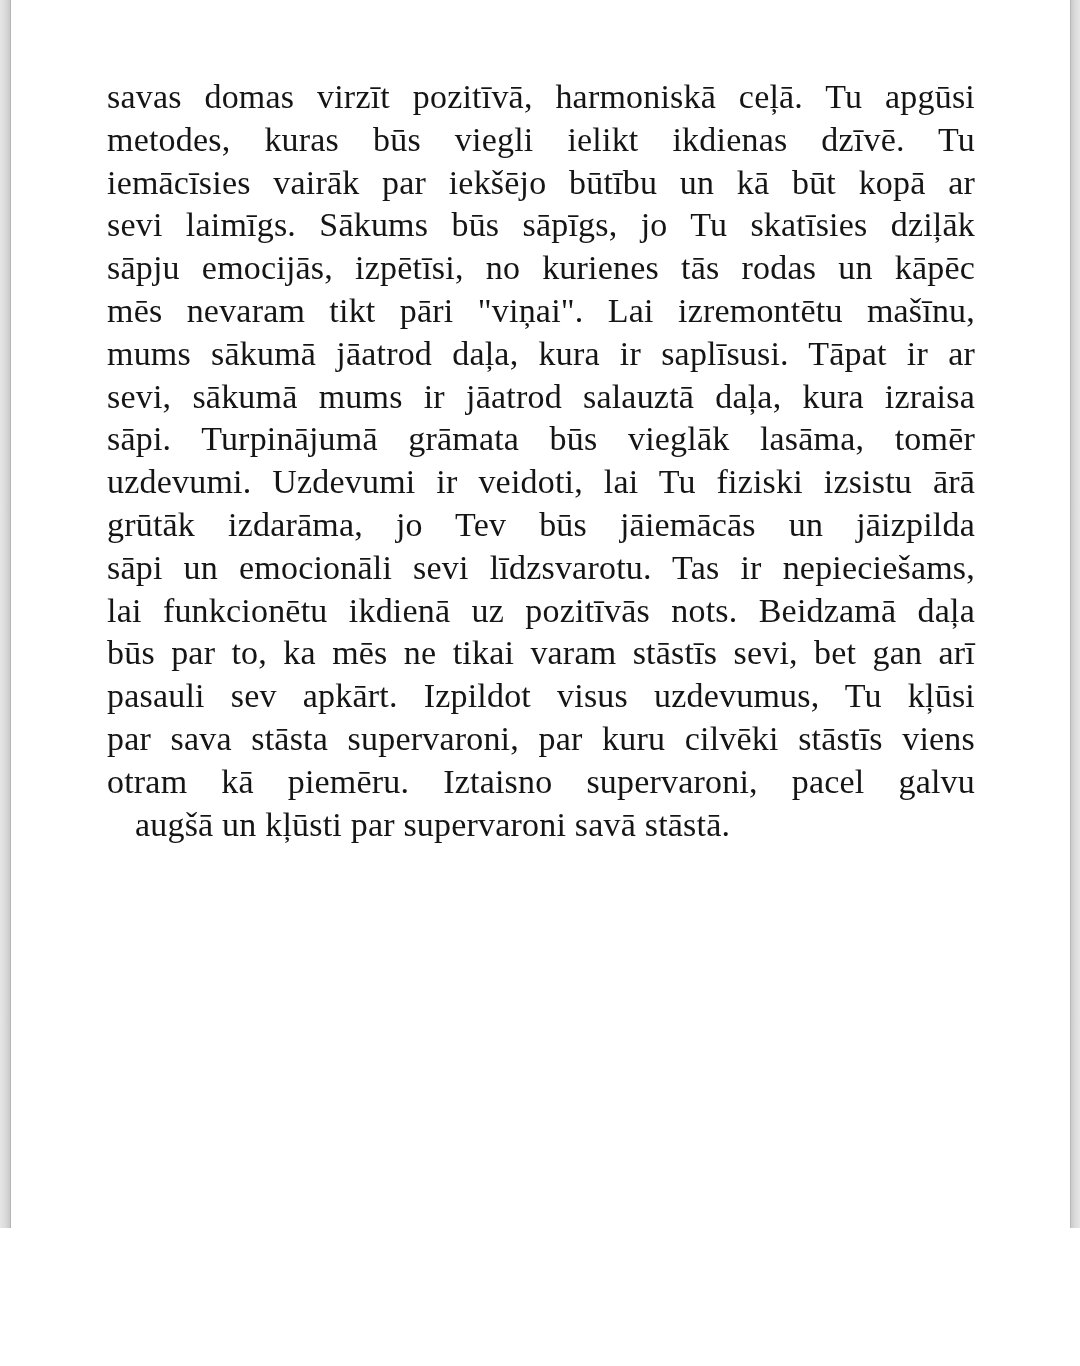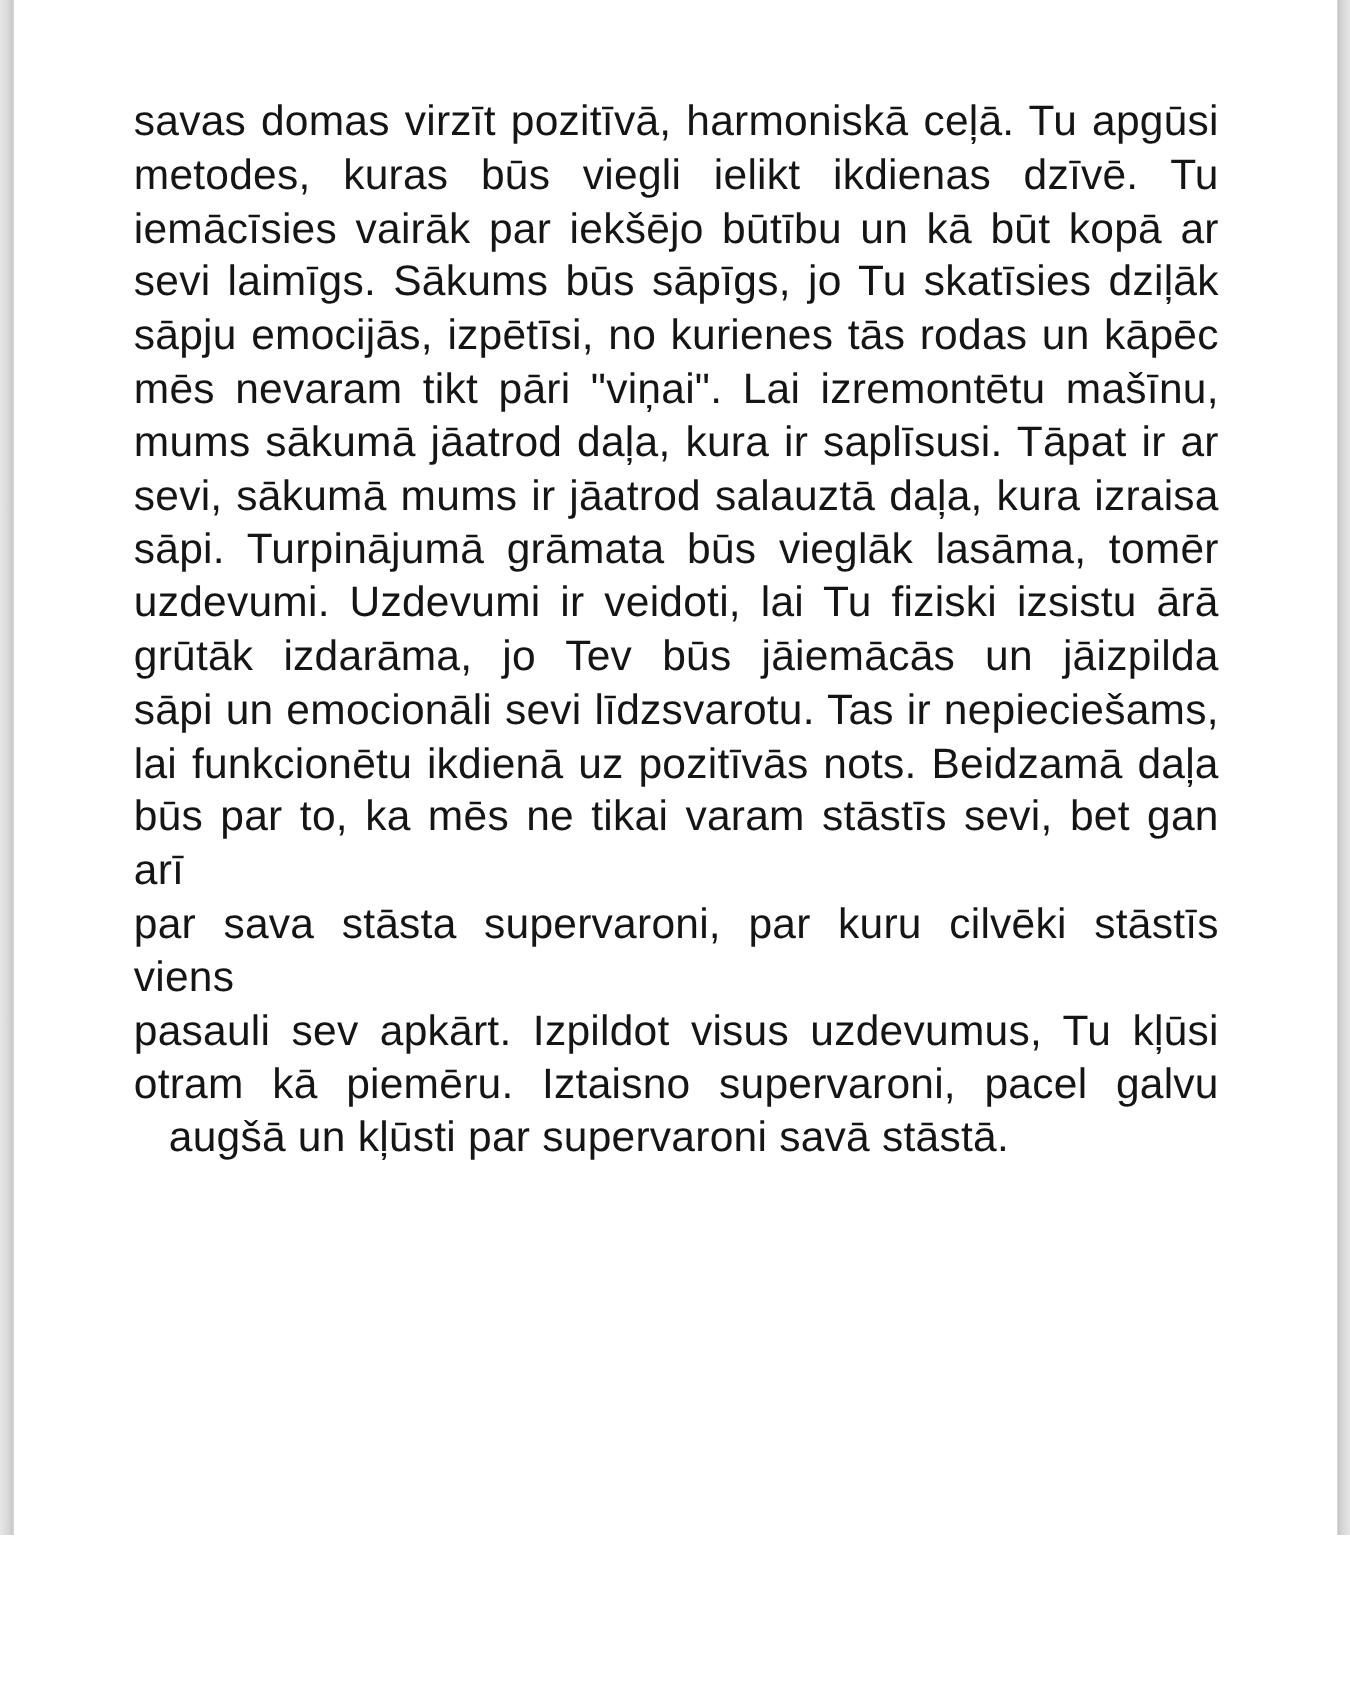--- a/index.html
+++ b/index.html
@@ -6,21 +6,21 @@
     margin: 0;
     padding: 0;
     background: #ffffff;
   }
   .screen {
     position: relative;
     width: 1080px;
     height: 1228px;
     background: var(--page-bg, #ffffff);
     overflow: hidden;
-    font-family: Liberation Sans, sans-serif;
+    font-family: Liberation Serif, serif;
   }
   .page-edge {
     position: absolute;
     top: 0;
     bottom: 0;
   }
   .page-edge.left {
     left: 0;
     width: 10px;
     background: linear-gradient(to right, #e6e6e6 0%, #dadada 55%, #c9c9c9 100%);
@@ -75,21 +75,21 @@
       <div class="line">sāpju emocijās, izpētīsi, no kurienes tās rodas un kāpēc</div>
       <div class="line">mēs nevaram tikt pāri "viņai". Lai izremontētu mašīnu,</div>
       <div class="line">mums sākumā jāatrod daļa, kura ir saplīsusi. Tāpat ir ar</div>
       <div class="line">sevi, sākumā mums ir jāatrod salauztā daļa, kura izraisa</div>
       <div class="line">sāpi. Turpinājumā grāmata būs vieglāk lasāma, tomēr</div>
       <div class="line">uzdevumi. Uzdevumi ir veidoti, lai Tu fiziski izsistu ārā</div>
       <div class="line">grūtāk izdarāma, jo Tev būs jāiemācās un jāizpilda</div>
       <div class="line">sāpi un emocionāli sevi līdzsvarotu. Tas ir nepieciešams,</div>
       <div class="line">lai funkcionētu ikdienā uz pozitīvās nots. Beidzamā daļa</div>
       <div class="line">būs par to, ka mēs ne tikai varam stāstīs sevi, bet gan arī</div>
+      <div class="line">pasauli sev apkārt. Izpildot visus uzdevumus, Tu kļūsi</div>
       <div class="line">par sava stāsta supervaroni, par kuru cilvēki stāstīs viens</div>
-      <div class="line">pasauli sev apkārt. Izpildot visus uzdevumus, Tu kļūsi</div>
       <div class="line">otram kā piemēru. Iztaisno supervaroni, pacel galvu</div>
       <div class="line last">augšā un kļūsti par supervaroni savā stāstā.</div>
     </div>
   </div>
 
   <div class="page-edge right"></div>
 </div>
 
 </body></html>

